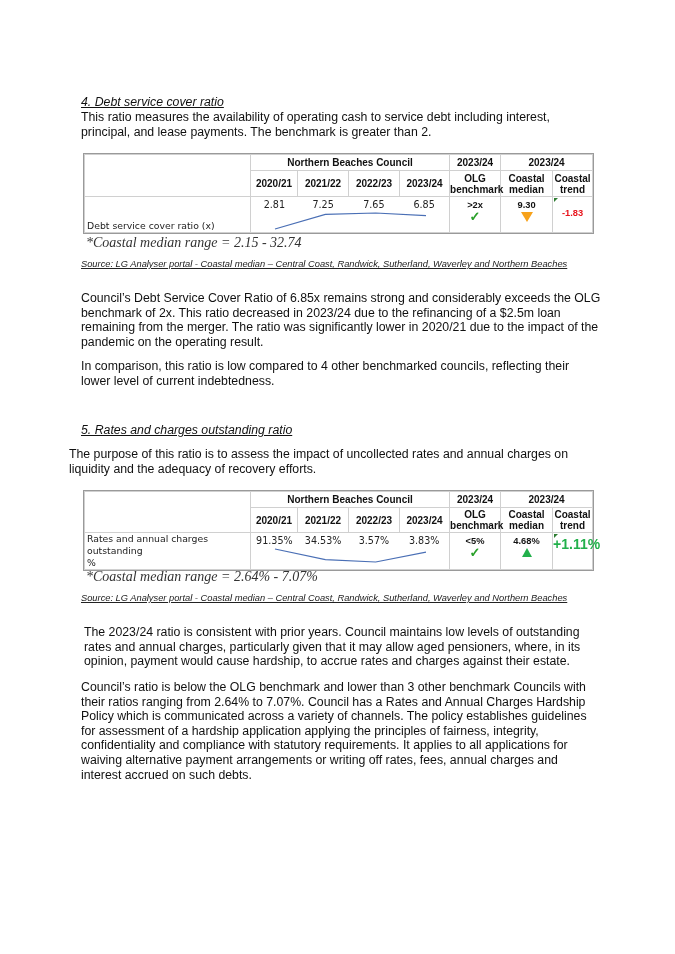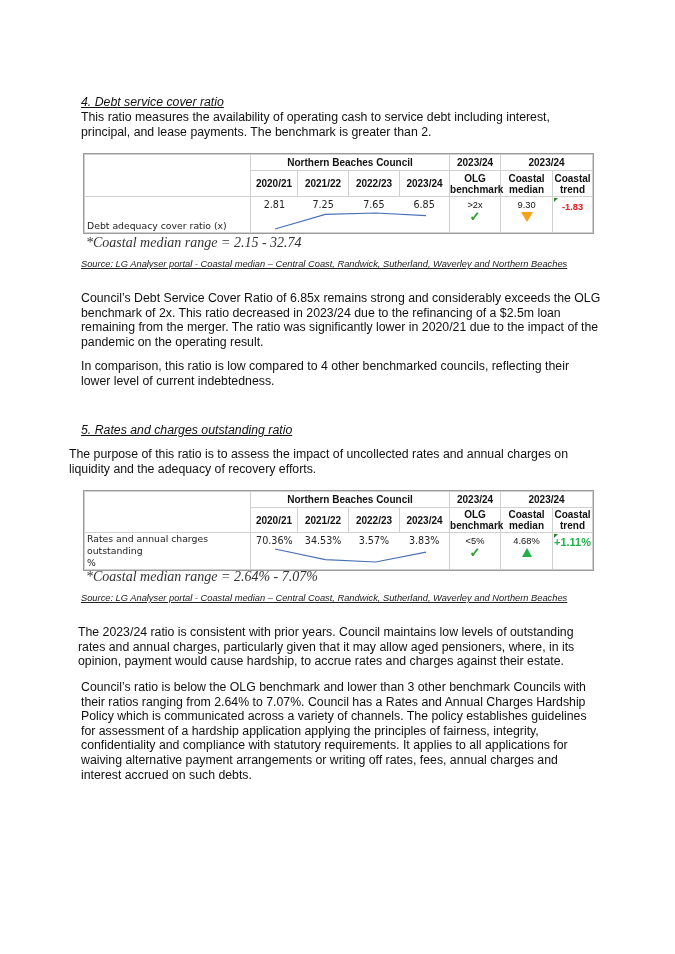--- a/index.html
+++ b/index.html
@@ -9,27 +9,27 @@
   .heading { font-size: 12.3px; font-style: italic; text-decoration: underline; line-height: 15px; }
   .para { font-size: 12.3px; line-height: 14.6px; width: 520px; }
   .source { font-size: 9.3px; font-style: italic; line-height: 11.5px; width: 520px; color: #222; text-decoration: underline; }
   .note { font-size: 14px; font-style: italic; color: #333; font-family: Liberation Serif, serif; }
 
   table.kpi { border-collapse: collapse; position: absolute; left: 84px; width: 508px; table-layout: fixed; }
   table.kpi td { border: 1px solid #d0d0d0; padding: 0; text-align: center; vertical-align: middle; }
   table.kpi { outline: 1.5px solid #9a9a9a; }
   .hdr { font-size: 10px; font-weight: bold; color: #111; margin-top: 28px; }
   .val { font-size: 9.6px; font-family: "DejaVu Sans", sans-serif; color: #222; }
-  .valb { font-size: 9.3px; font-weight: normal; color: #111; }
+  .valb { font-size: 9.3px; font-weight: bold; color: #111; }
   .label { text-align: left !important; vertical-align: bottom !important; font-size: 9.3px;
            font-family: "DejaVu Sans", sans-serif; color: #222; padding-left: 2px !important; line-height: 12px; }
   .spark-cell { position: relative; }
   .tick { color: #2aa02a; font-size: 13px; line-height: 13px; font-weight: bold; }
   .red { color: #e8141c; font-weight: bold; font-size: 9.3px; }
-  .green { color: #22b04b; font-weight: bold; font-size: 11px; }
+  .green { color: #22b04b; font-weight: bold; font-size: 14px; }
   .corner-flag { position: absolute; left: 1px; top: 1px; width: 0; height: 0;
                  border-top: 4px solid #2e7d32; border-right: 4px solid transparent; }
   .tri-down { width: 0; height: 0; border-left: 6px solid transparent; border-right: 6px solid transparent;
               border-top: 10px solid #f7a21b; margin: 2px auto 0; }
   .tri-up { width: 0; height: 0; border-left: 5px solid transparent; border-right: 5px solid transparent;
             border-bottom: 9px solid #22b04b; margin: 2px auto 0; }
 </style>
 </head>
 <body>
 
@@ -57,21 +57,21 @@
   <tr style="height:26px">
     <td class="hdr">2020/21</td>
     <td class="hdr">2021/22</td>
     <td class="hdr">2022/23</td>
     <td class="hdr">2023/24</td>
     <td class="hdr"><span>OLG</span><br><span>benchmark</span></td>
     <td class="hdr"><span>Coastal</span><br><span>median</span></td>
     <td class="hdr"><span>Coastal</span><br><span>trend</span></td>
   </tr>
   <tr style="height:36px">
-    <td class="label">Debt adequacy cover ratio (x)</td>
+    <td class="label">Debt service cover ratio (x)</td>
     <td colspan="4" class="spark-cell" style="vertical-align:top;">
       <div style="display:flex; padding-top:2px;">
         <span class="val" style="width:47px">2.81</span>
         <span class="val" style="width:51px">7.25</span>
         <span class="val" style="width:51px">7.65</span>
         <span class="val" style="width:50px">6.85</span>
       </div>
       <svg id="spark0" width="199" height="22" style="display:block;">
             <polyline points="24,19 74.33333333333334,4.322314049586778 124.66666666666667,3 175,5.644628099173556" fill="none" stroke="#4a6fb5" stroke-width="1.2"></polyline>
             <circle cx="24" cy="19" r="0"></circle>
@@ -81,21 +81,21 @@
           </svg>
     </td>
     <td style="vertical-align:top; padding-top:3px;">
       <div class="valb">&gt;2x</div>
       <div class="tick">✓</div>
     </td>
     <td style="vertical-align:top; padding-top:3px;">
       <div class="valb">9.30</div>
       <div class="tri-down"></div>
     </td>
-    <td style="vertical-align:top; padding-top:5px; position:relative;">
+    <td style="vertical-align:top; padding-top:11px; position:relative;">
       <div class="corner-flag"></div>
       <div class="red">-1.83</div>
     </td>
   </tr>
 </tbody>
   </table>
 <div class="abs note" style="left:86px; top:235px;">*Coastal median range = 2.15 - 32.74</div>
 
 <div class="abs source" style="left:81px; top:259px;">Source: LG Analyser portal - Coastal median – Central Coast, Randwick, Sutherland, Waverley and Northern Beaches</div>
 <div class="abs para" style="left:81px; top:291px;">Council’s Debt Service Cover Ratio of 6.85x remains strong and considerably exceeds the OLG benchmark of 2x. This ratio decreased in 2023/24 due to the refinancing of a $2.5m loan remaining from the merger. The ratio was significantly lower in 2020/21 due to the impact of the pandemic on the operating result.</div>
@@ -128,21 +128,21 @@
     <td class="hdr">2022/23</td>
     <td class="hdr">2023/24</td>
     <td class="hdr"><span>OLG</span><br><span>benchmark</span></td>
     <td class="hdr"><span>Coastal</span><br><span>median</span></td>
     <td class="hdr"><span>Coastal</span><br><span>trend</span></td>
   </tr>
   <tr style="height:33px">
     <td class="label" style="vertical-align:middle !important;"><span>Rates and annual charges outstanding</span><br><span>%</span></td>
     <td colspan="4" class="spark-cell" style="vertical-align:top;">
       <div style="display:flex; padding-top:2px;">
-        <span class="val" style="width:47px">70.36%</span>
+        <span class="val" style="width:47px">91.35%</span>
         <span class="val" style="width:51px">34.53%</span>
         <span class="val" style="width:51px">3.57%</span>
         <span class="val" style="width:50px">3.83%</span>
       </div>
       <svg id="spark1" width="199" height="19" style="display:block;">
             <polyline points="24,3 74.33333333333334,13.705882352941176 124.66666666666667,16 175,6.058823529411765" fill="none" stroke="#4a6fb5" stroke-width="1.2"></polyline>
             <circle cx="24" cy="3" r="0"></circle>
             <circle cx="74.33333333333334" cy="13.705882352941176" r="0"></circle>
             <circle cx="124.66666666666667" cy="16" r="0"></circle>
             <circle cx="175" cy="6.058823529411765" r="0"></circle>
@@ -159,14 +159,14 @@
     <td style="vertical-align:top; padding-top:3px; position:relative;">
       <div class="corner-flag"></div>
       <div class="green">+1.11%</div>
     </td>
   </tr>
 </tbody>
   </table>
 <div class="abs note" style="left:86px; top:569px;">*Coastal median range = 2.64% - 7.07%</div>
 
 <div class="abs source" style="left:81px; top:593px;">Source: LG Analyser portal - Coastal median – Central Coast, Randwick, Sutherland, Waverley and Northern Beaches</div>
-<div class="abs para" style="left:78px; top:625px;">The 2023/24 ratio is consistent with prior years. Council maintains low levels of outstanding rates and annual charges, particularly given that it may allow aged pensioners, where, in its opinion, payment would cause hardship, to accrue rates and charges against their estate.</div>
+<div class="abs para" style="left:84px; top:625px;">The 2023/24 ratio is consistent with prior years. Council maintains low levels of outstanding rates and annual charges, particularly given that it may allow aged pensioners, where, in its opinion, payment would cause hardship, to accrue rates and charges against their estate.</div>
 <div class="abs para" style="left:81px; top:680px;">Council’s ratio is below the OLG benchmark and lower than 3 other benchmark Councils with their ratios ranging from 2.64% to 7.07%. Council has a Rates and Annual Charges Hardship Policy which is communicated across a variety of channels. The policy establishes guidelines for assessment of a hardship application applying the principles of fairness, integrity, confidentiality and compliance with statutory requirements. It applies to all applications for waiving alternative payment arrangements or writing off rates, fees, annual charges and interest accrued on such debts.</div>
 
 </body></html>

